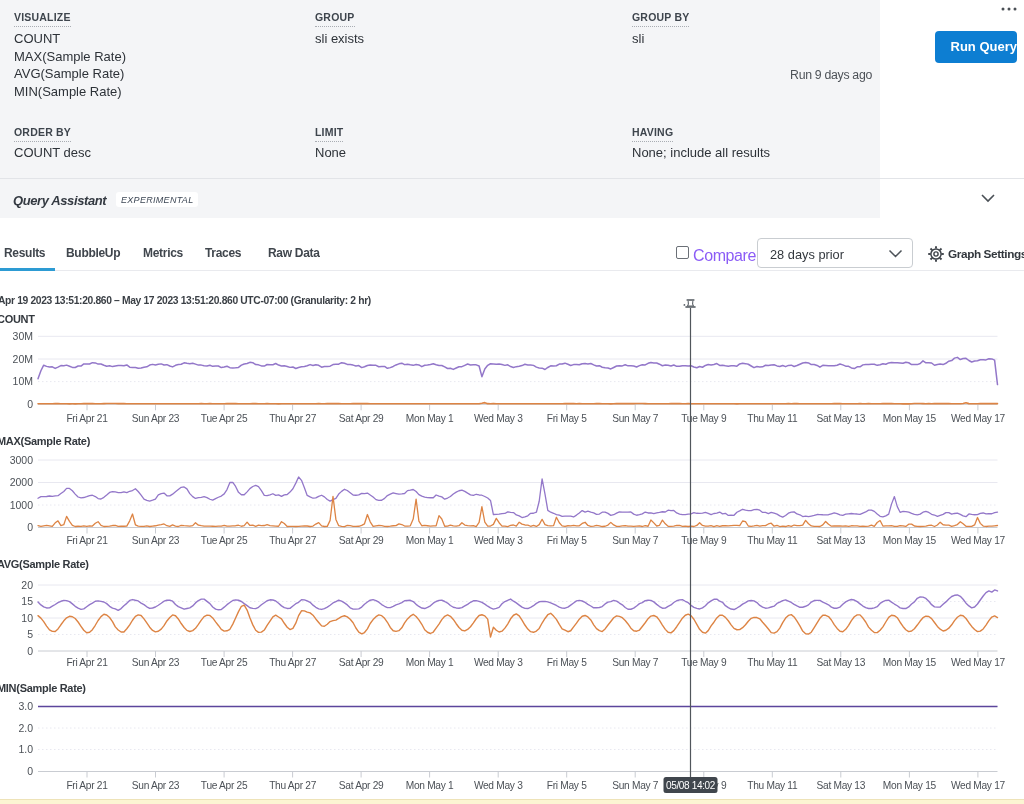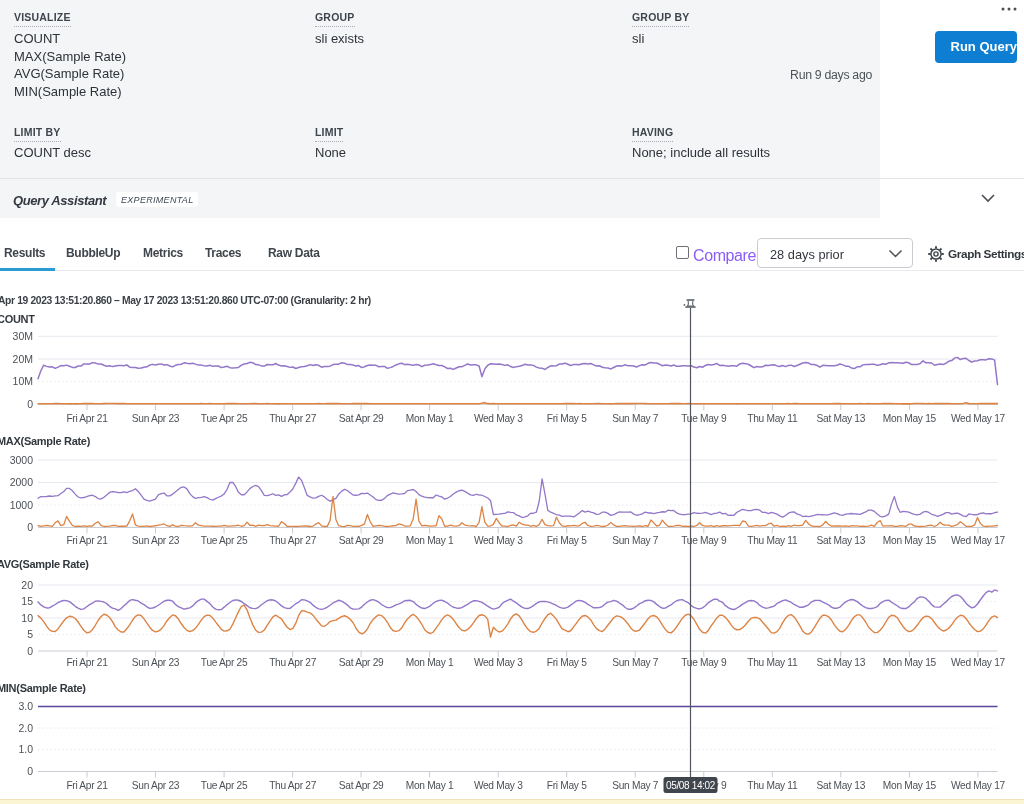--- a/index.html
+++ b/index.html
@@ -43,21 +43,21 @@
   </div>
   <div class="col" style="left:315px">
     <div class="hdr">GROUP</div>
     <div class="val" style="margin-top:3px">sli exists</div>
   </div>
   <div class="col" style="left:632px">
     <div class="hdr">GROUP BY</div>
     <div class="val" style="margin-top:3px">sli</div>
   </div>
   <div class="col" style="left:14px; top:122px">
-    <div class="hdr">LIMIT BY</div>
+    <div class="hdr">ORDER BY</div>
     <div class="val" style="margin-top:2px">COUNT desc</div>
   </div>
   <div class="col" style="left:315px; top:122px">
     <div class="hdr">LIMIT</div>
     <div class="val" style="margin-top:2px">None</div>
   </div>
   <div class="col" style="left:632px; top:122px">
     <div class="hdr">HAVING</div>
     <div class="val" style="margin-top:2px">None; include all results</div>
   </div>

